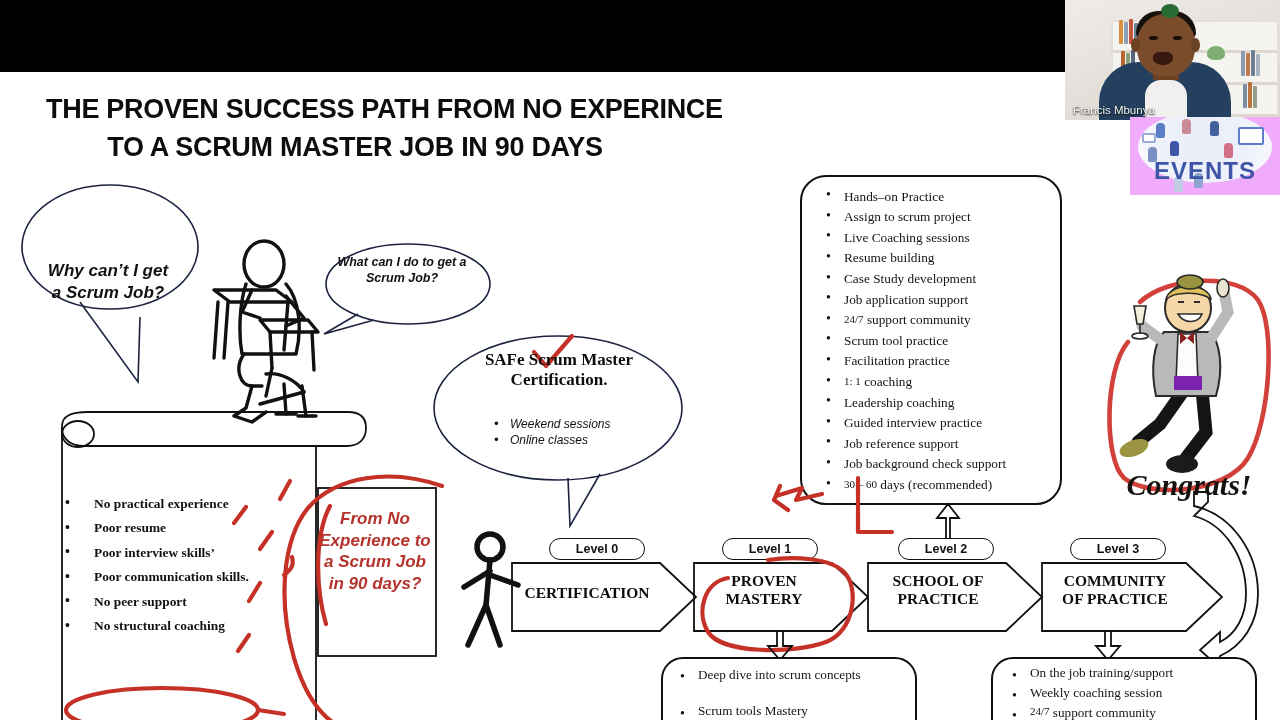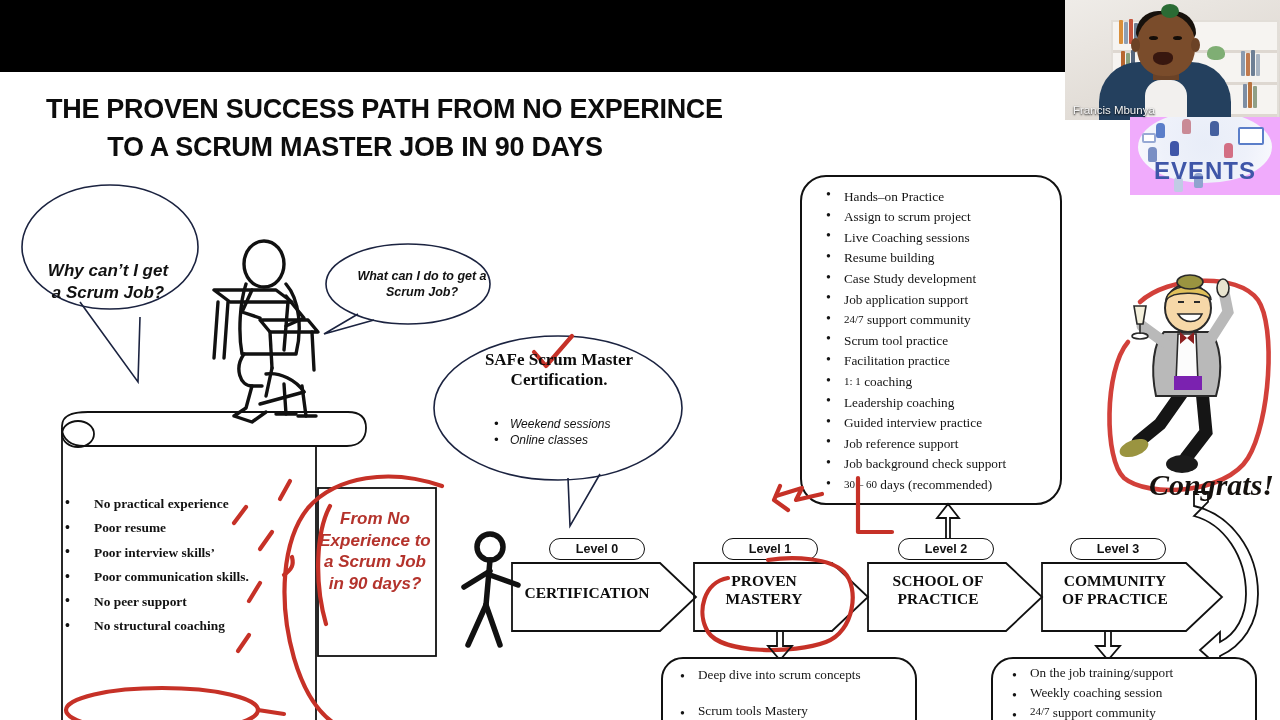--- a/index.html
+++ b/index.html
@@ -29,21 +29,21 @@
   .red{ fill:none; stroke:#c63127; stroke-width:4.2; stroke-linecap:round; stroke-linejoin:round; }
 
   
   .bub-txt{
     position:absolute; text-align:center;
     font-family:"Liberation Sans", sans-serif;
     font-weight:700; font-style:italic; color:#111;
     line-height:1.30;
   }
   #bub1-txt{ left:47px; top:188px; width:122px; font-size:17px; }
-  #bub2-txt{ left:333px; top:196px; width:138px; font-size:12.5px;margin-left:20px; }
+  #bub2-txt{ left:333px; top:182px; width:138px; font-size:12.5px; }
 
   
   #safe-head{
     position:absolute; left:472px; top:278px; width:174px;
     text-align:center; font-family:"Liberation Serif", serif;
     font-weight:700; font-size:17px; color:#0c0c0c; line-height:1.18;
   }
   #safe-list{
     position:absolute; left:486px; top:345px; width:168px;
     font-family:"Liberation Sans", sans-serif; font-style:italic;
@@ -156,21 +156,21 @@
   #events .ppl{ position:absolute; width:9px; height:15px; border-radius:4px 4px 2px 2px; }
   #events .scr{ position:absolute; background:#fff; border:2px solid #5b7ec9; border-radius:2px; }
   #events-word{
     position:absolute; left:0; top:40px; width:150px; text-align:center;
     font-family:"Liberation Sans", sans-serif; font-weight:700;
     font-size:24px; letter-spacing:1px; color:#3f56a8;
   }
   
   #congrats{ position:absolute; right:2px; top:200px; width:180px; height:230px; }
   #congrats-word{
-    position:absolute; left:6px; bottom:0px; width:170px; text-align:right;
+    position:absolute; left:6px; bottom:0px; width:170px; text-align:center;
     font-family:"Liberation Serif", serif; font-style:italic; font-weight:700;
     font-size:30px; color:#15110e;
   }
 </style>
 </head>
 <body>
 
 <div class="stage">
 
   <div class="slide">

